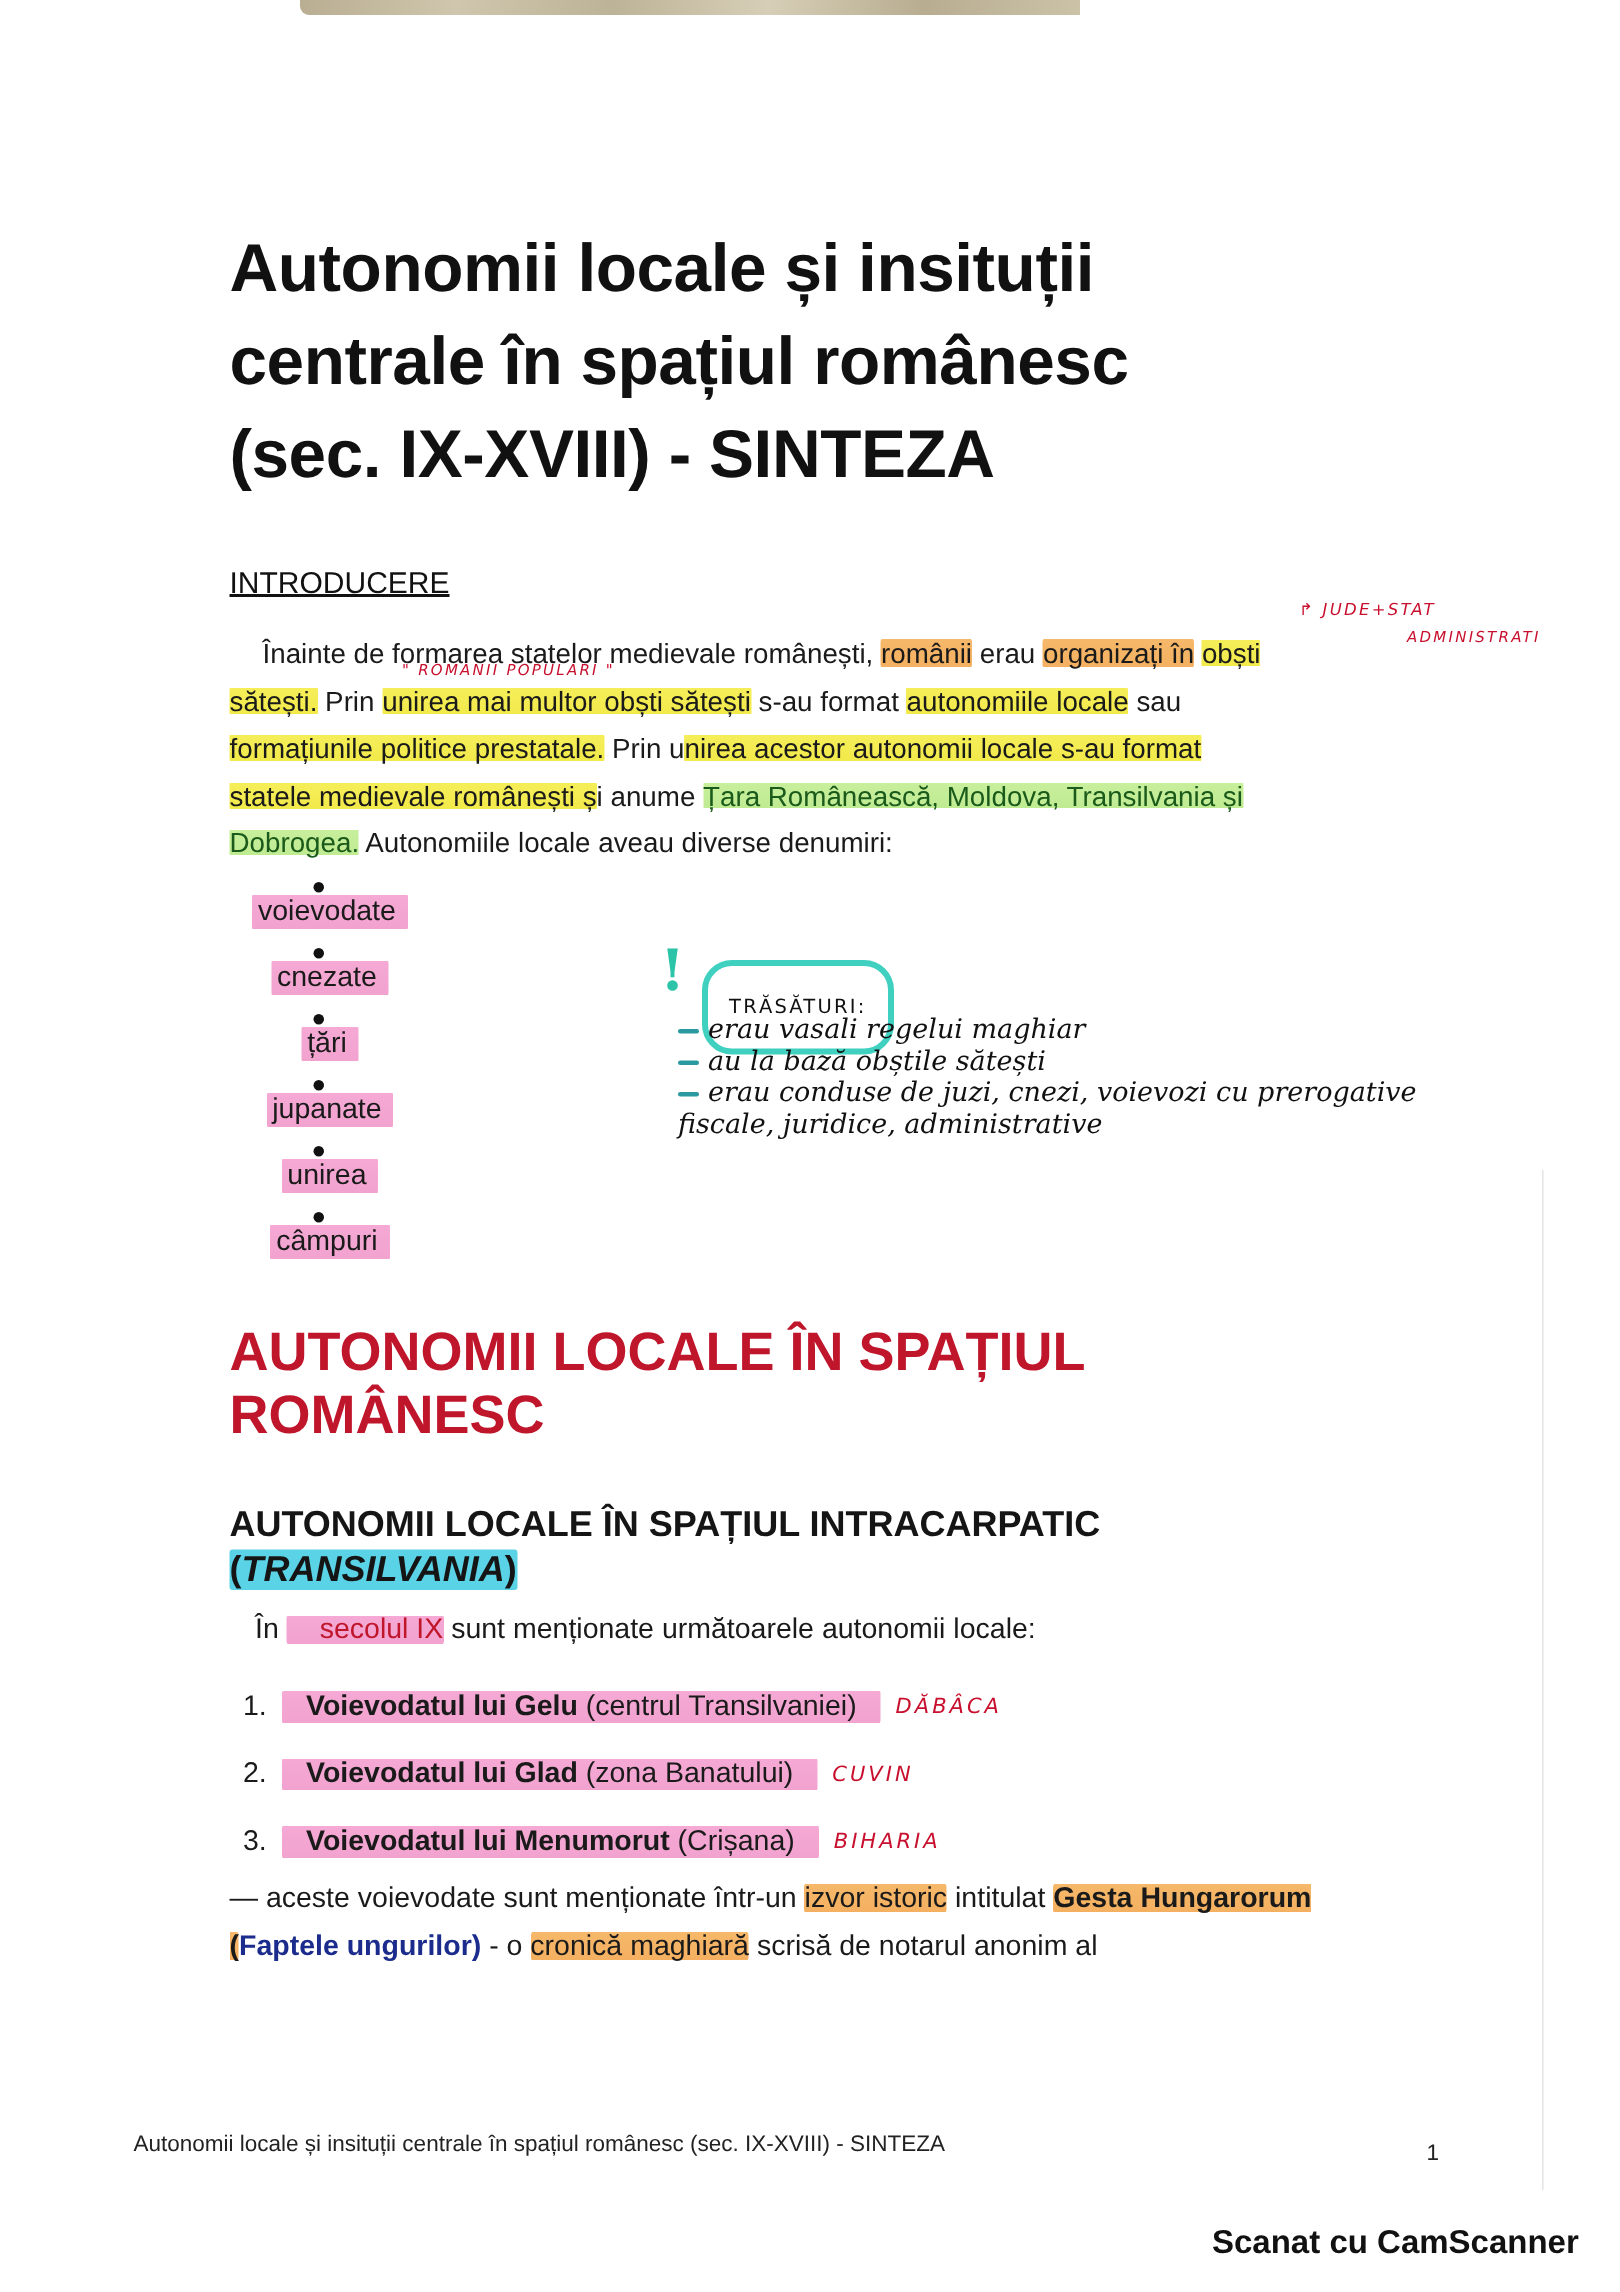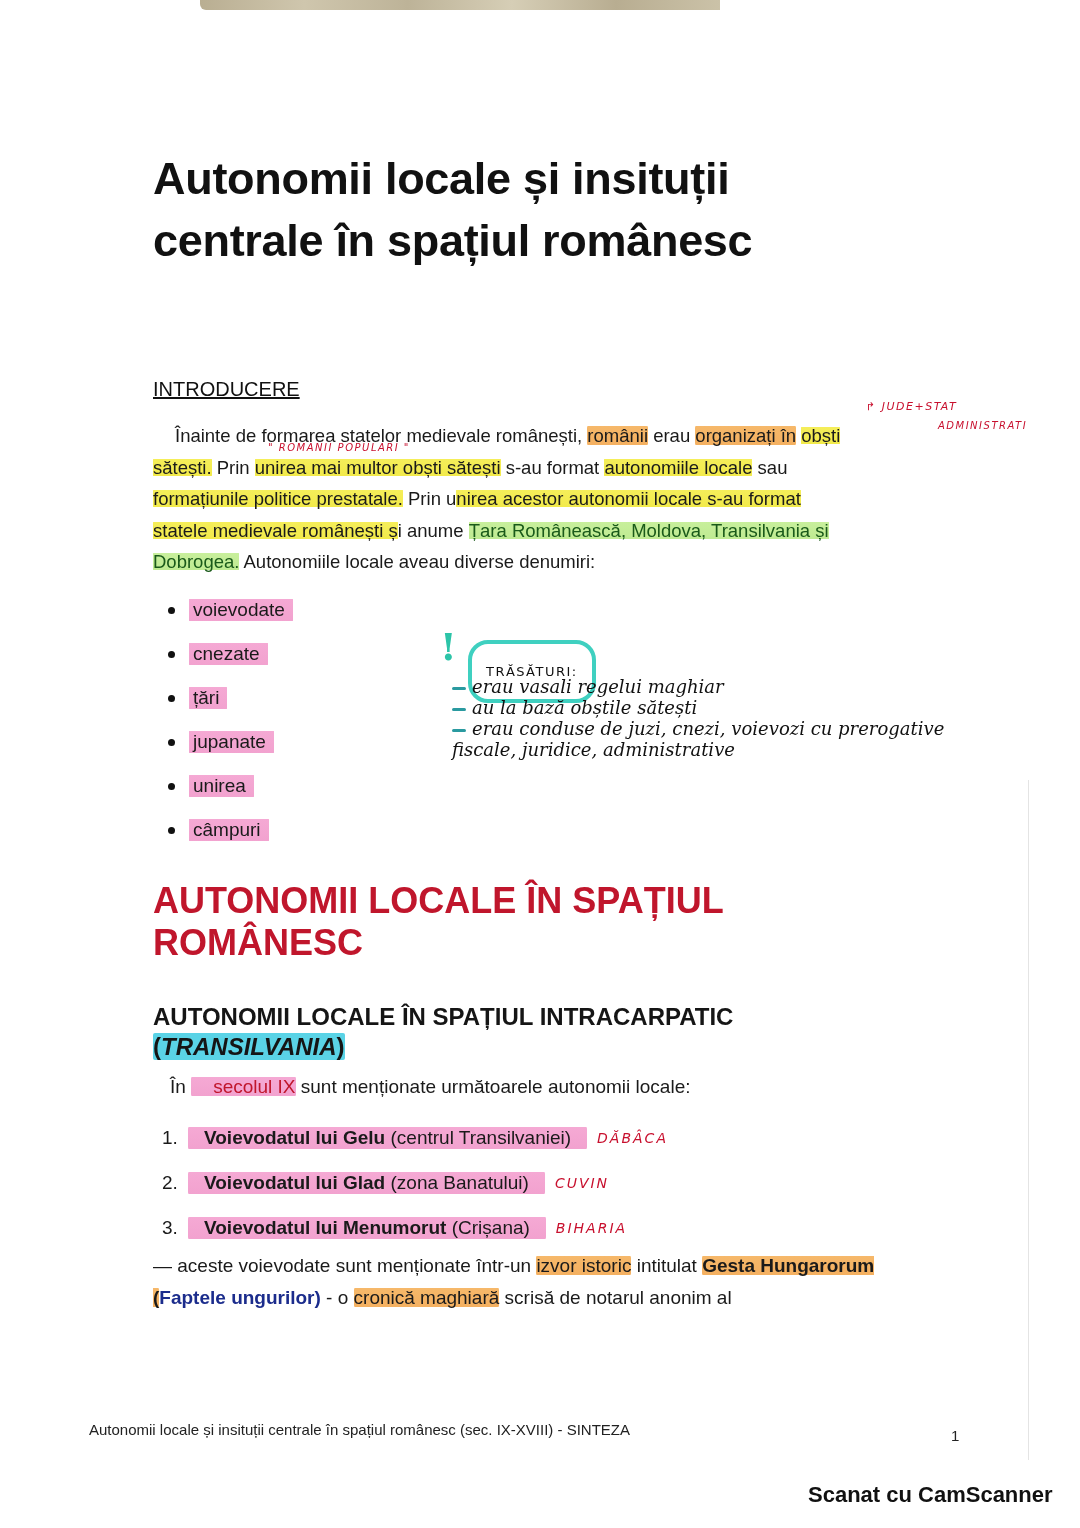--- a/index.html
+++ b/index.html
@@ -22,21 +22,21 @@
     .hl-y { background: linear-gradient(180deg, transparent 8%, #f5ee5a 8%, #f2ea4a 92%, transparent 92%); border-radius: 3px; }
     .hl-o { background: linear-gradient(180deg, transparent 6%, #f6b86a 6%, #f4b060 94%, transparent 94%); border-radius: 3px; }
     .hl-g { background: linear-gradient(180deg, transparent 10%, #c8ef9c 10%, #bfeb92 90%, transparent 90%); border-radius: 3px; }
     .hl-p { background: linear-gradient(180deg, transparent 6%, #f5a9d4 6%, #f2a2cf 94%, transparent 94%); border-radius: 3px; }
     .hl-c { background: #5ad3e6; border-radius: 2px; }
     .green-txt { color: #1a5a1a; }
 
     .annot-red { position: absolute; font-family: "DejaVu Sans", sans-serif; color: #c8102e; font-size: 11px; letter-spacing: 1.5px; font-style: italic; }
 
     .bullets { position: absolute; left: 168px; top: 588px; list-style: none; }
-    .bullets li { height: 44px; font-size: 19px; display: flex; align-items: center; }
+    .bullets li { height: 44px; font-size: 19px; display: flex; align-items: center; flex-direction: column; }
     .bullets .dot { width: 7px; height: 7px; border-radius: 50%; background: #111; margin-right: 14px; }
     .bullets .lbl { padding: 2px 8px 2px 4px; }
 
     .traits { position: absolute; left: 440px; top: 624px; width: 580px; font-family: "DejaVu Serif", serif; font-style: italic; color: #111; }
     .traits .excl { position: absolute; left: 0; top: 0; font-size: 38px; color: #2cc4a8; font-weight: bold; font-style: normal; }
     .traits .badge { position: absolute; left: 28px; top: 16px; border: 4px solid #3fd0c0; border-radius: 20px; padding: 20px 14px; font-size: 13px; letter-spacing: 1.5px; font-style: normal; font-family: "DejaVu Sans", sans-serif; }
     .traits .lines { position: absolute; left: 12px; top: 52px; width: 560px; font-size: 18px; line-height: 21px; }
     .traits .dash { display: inline-block; width: 14px; height: 3px; background: #2a9aa0; vertical-align: middle; margin-right: 6px; border-radius: 2px; }
 
     .h2 { position: absolute; left: 153px; top: 880px; font-size: 36px; font-weight: bold; color: #c0162c; line-height: 42px; width: 700px; }
@@ -59,20 +59,21 @@
   </style>
 </head>
 <body>
 
 <div class="tape"></div>
 <div class="page-edge"></div>
 
 <h1 class="title">
   <span>Autonomii locale și insituții</span><br>
   <span>centrale în spațiul românesc</span><br>
+  <span>(sec. IX-XVIII) - SINTEZA</span>
 </h1>
 
 <div class="section-label">INTRODUCERE</div>
 
 <div class="annot-red" style="left:268px; top:442px; font-size:10px;">" ROMANII POPULARI "</div>
 <div class="annot-red" style="left:866px; top:400px;">↱ JUDE+STAT</div>
 <div class="annot-red" style="left:938px; top:420px; font-size:10px;">ADMINISTRATI</div>
 
 <p class="para"><span class="indent"></span><span>Înainte de formarea statelor medievale românești, </span><span class="hl-o">românii</span><span> erau </span><span class="hl-o">organizați în</span><span> </span><span class="hl-y">obști</span><br><span class="hl-y">sătești.</span><span> Prin </span><span class="hl-y">unirea mai multor obști sătești</span><span> s-au format </span><span class="hl-y">autonomiile locale</span><span> sau </span><br><span class="hl-y">formațiunile politice prestatale.</span><span> Prin u</span><span class="hl-y">nirea acestor autonomii locale s-au format</span><br><span class="hl-y">statele medievale românești ș</span><span>i anume </span><span class="hl-g green-txt">Țara Românească, Moldova, Transilvania și</span><br><span class="hl-g green-txt">Dobrogea.</span><span> Autonomiile locale aveau diverse denumiri:</span></p>
 

